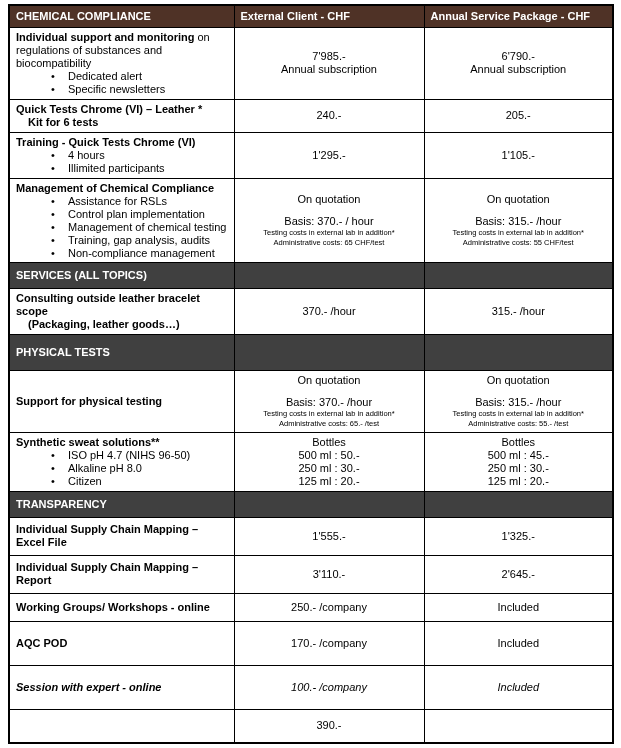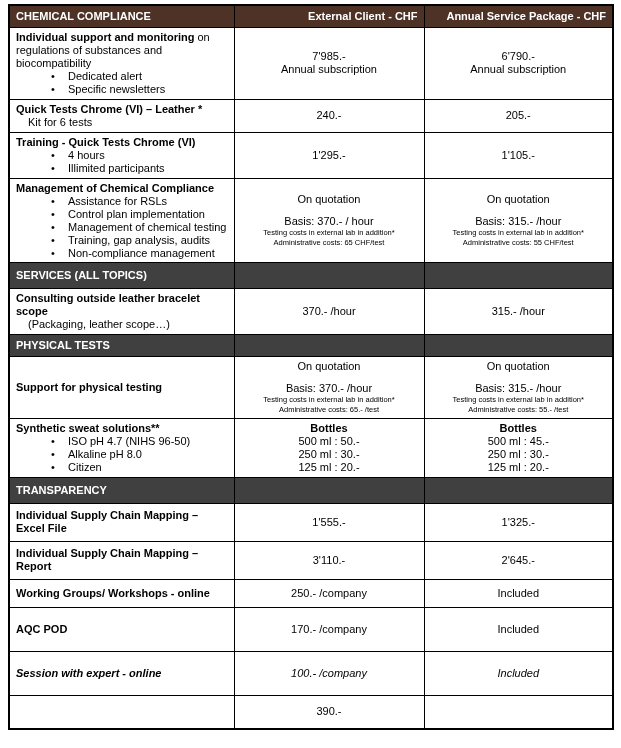--- a/index.html
+++ b/index.html
@@ -10,31 +10,31 @@
   }
   .sheet{position:absolute;left:8px;top:4px;width:604px;}
   table{
     border-collapse:collapse;width:604px;table-layout:fixed;
     border:2px solid #000;
   }
   th,td{border:1px solid #000;padding:3px 6px;font-size:11px;line-height:1.18;vertical-align:middle;}
   thead tr{height:16px;}
   th{background:#4f3226;color:#fff;font-weight:bold;font-size:11px;padding:4px 6px;}
   th.h-left{text-align:left;}
-  th.h-center{text-align:right;}
+  th.h-center{text-align:left;}
   tr.band td{background:#404040;}
   td.band-label{color:#fff;font-weight:bold;font-size:11px;}
   td.left{text-align:left;}
   .head .t{font-weight:bold;}
   .head .tail{font-weight:normal;}
-  .sub{font-weight:normal;padding-left:12px;}
+  .sub{font-weight:bold;padding-left:12px;}
   .bullet{display:flex;padding-left:22px;}
   .bullet .dot{width:30px;text-align:center;flex:0 0 30px;}
   td.price{text-align:center;}
-  .ln.b{font-weight:bold;}
+  .ln.b{font-weight:normal;}
   .ln.s{font-size:7.5px;line-height:1.3;}
   .ln.g{height:9px;}
 </style>
 </head>
 <body>
 
 <div class="sheet">
   <table>
     <colgroup>
       <col style="width:225px">
@@ -141,30 +141,30 @@
           </td>
         </tr>
         <tr class="band" style="height: 26px;">
           <td class="band-label">SERVICES (ALL TOPICS)</td>
           <td></td>
           <td></td>
         </tr>
         <tr style="height: 39px;">
           <td class="left">
             <div class="head"><span class="t">Consulting outside leather bracelet scope</span></div>
-            <div class="sub">(Packaging, leather scope…)</div>
+            <div class="sub">(Packaging, leather goods…)</div>
           </td>
           <td class="price">
             <div class="ln n">370.- /hour</div>
           </td>
           <td class="price">
             <div class="ln n">315.- /hour</div>
           </td>
         </tr>
-        <tr class="band" style="height: 22px;">
+        <tr class="band" style="height: 36px;">
           <td class="band-label">PHYSICAL TESTS</td>
           <td></td>
           <td></td>
         </tr>
         <tr style="height: 59px;">
           <td class="left">
             <div class="head"><span class="t">Support for physical testing</span></div>
           </td>
           <td class="price">
             <div class="ln n">On quotation</div>

